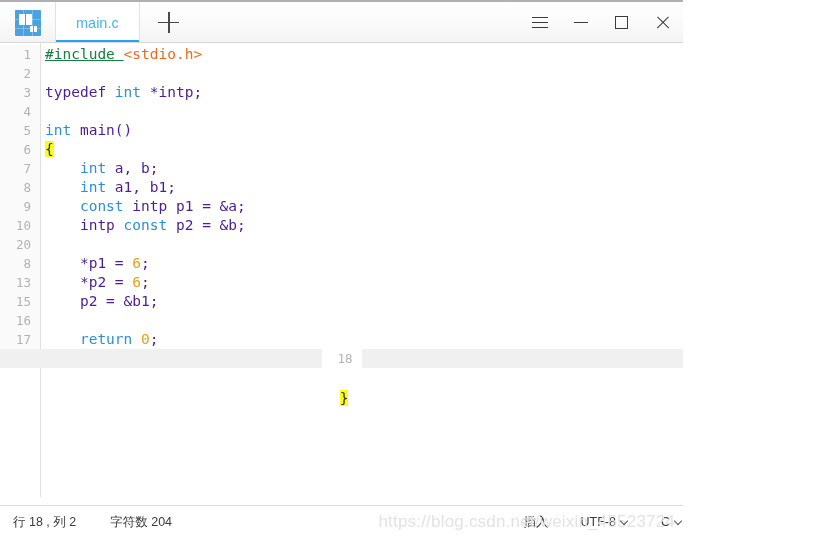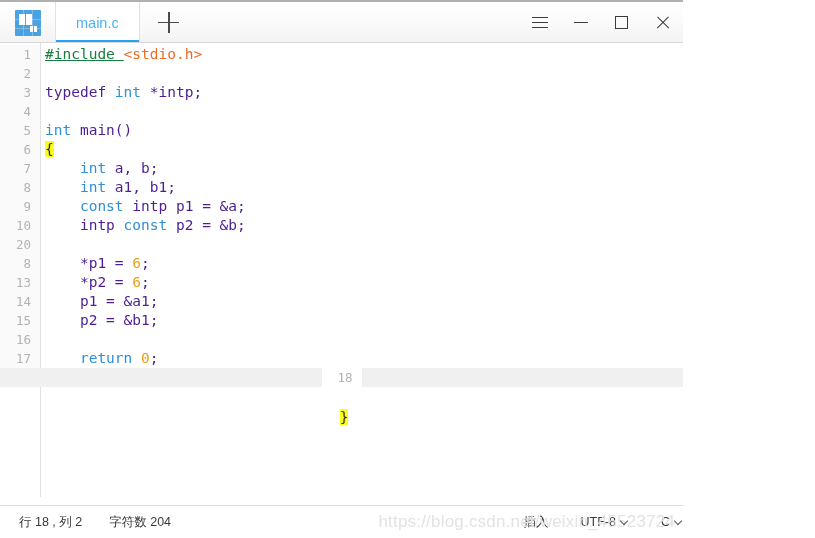--- a/index.html
+++ b/index.html
@@ -219,22 +219,22 @@
     border-top: 1px solid #dcdcdc;
     display: flex;
     align-items: center;
     font-size: 12.5px;
     color: #3a3a3a;
     box-sizing: border-box;
   }
   .sb-left {
     display: flex;
     align-items: flex-start;
-    padding-left: 19px;
-    gap: 27px;
+    padding-left: 13px;
+    gap: 34px;
   }
   .sb-right {
     display: flex;
     align-items: center;
     margin-left: auto;
     padding-right: 0;
     gap: 32px;
   }
   .sb-item {
     display: flex;
@@ -337,21 +337,20 @@
         <div class="line"><span class="ln">4</span><span class="code"></span></div>
         <div class="line"><span class="ln">5</span><span class="code"><span class="tk-kw">int</span><span class="tk-plain"> main()</span></span></div>
         <div class="line"><span class="ln">6</span><span class="code"><span class="tk-brace-hl">{</span></span></div>
         <div class="line"><span class="ln">7</span><span class="code"><span class="tk-plain">    </span><span class="tk-kw">int</span><span class="tk-plain"> a, b;</span></span></div>
         <div class="line"><span class="ln">8</span><span class="code"><span class="tk-plain">    </span><span class="tk-kw">int</span><span class="tk-plain"> a1, b1;</span></span></div>
         <div class="line"><span class="ln">9</span><span class="code"><span class="tk-plain">    </span><span class="tk-kw">const</span><span class="tk-plain"> intp p1 = &amp;a;</span></span></div>
         <div class="line"><span class="ln">10</span><span class="code"><span class="tk-plain">    intp </span><span class="tk-kw">const</span><span class="tk-plain"> p2 = &amp;b;</span></span></div>
         <div class="line"><span class="ln">20</span><span class="code"></span></div>
         <div class="line"><span class="ln">8</span><span class="code"><span class="tk-plain">    *p1 = </span><span class="tk-num">6</span><span class="tk-plain">;</span></span></div>
         <div class="line"><span class="ln">13</span><span class="code"><span class="tk-plain">    *p2 = </span><span class="tk-num">6</span><span class="tk-plain">;</span></span></div>
-        <div class="line"><span class="ln">14</span><span class="code"><span class="tk-plain">    p1 = &amp;a1;</span></span></div>
         <div class="line"><span class="ln">15</span><span class="code"><span class="tk-plain">    p2 = &amp;b1;</span></span></div>
         <div class="line"><span class="ln">16</span><span class="code"></span></div>
         <div class="line"><span class="ln">17</span><span class="code"><span class="tk-plain">    </span><span class="tk-kw">return</span><span class="tk-plain"> </span><span class="tk-num">0</span><span class="tk-plain">;</span></span></div>
         <div class="line current"><span class="ln">18</span><span class="code"><span class="tk-brace-hl">}</span></span></div>
       </div>
   </div>
 
   <div class="statusbar">
     <div class="watermark">https://blog.csdn.net/weixin_45523724</div>
 

